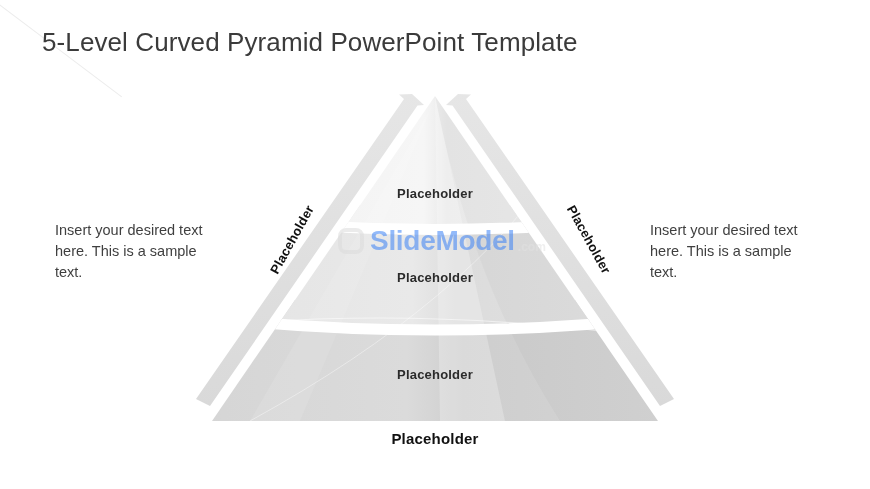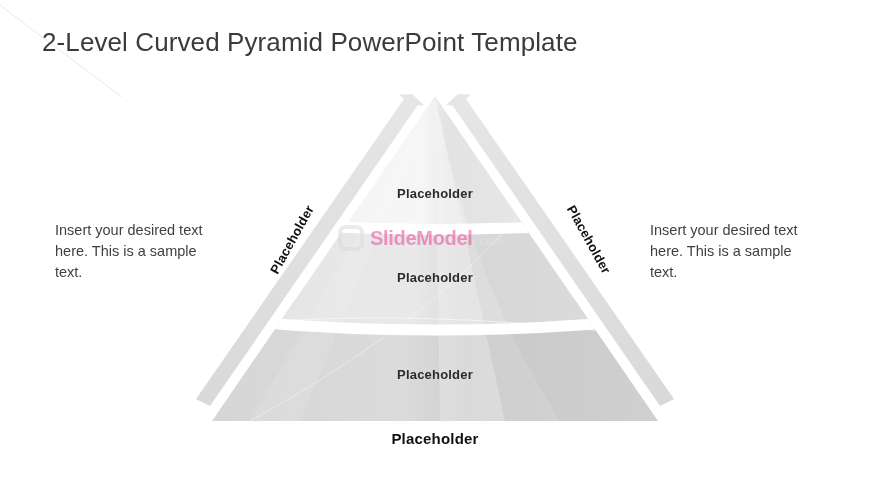--- a/index.html
+++ b/index.html
@@ -133,42 +133,42 @@
     opacity: 0.55;
   }
   #watermark-logo {
     width: 26px;
     height: 26px;
     border: 4px solid #dcdcdc;
     border-radius: 8px;
     box-sizing: border-box;
   }
   #watermark-text {
-    font-size: 20px;
-    font-weight: bold;
-    color: #ec4899;
+    font-size: 28px;
+    font-weight: bold;
+    color: #3b82f6;
     letter-spacing: -0.3px;
   }
   #watermark-tld {
     font-size: 12px;
     font-weight: bold;
     color: #e2e2e2;
     align-self: flex-end;
     margin-left: -3px;
     margin-bottom: 3px;
   }
 </style>
 </head>
 <body>
 
 <div id="slide">
 
   <div class="corner-line" id="corner-line-tl"></div>
 
-  <div id="slide-title">2-Level Curved Pyramid PowerPoint Template</div>
+  <div id="slide-title">5-Level Curved Pyramid PowerPoint Template</div>
 
   <svg id="pyramid-stage" viewBox="0 0 870 489" width="870" height="489" xmlns="http://www.w3.org/2000/svg">
     <defs>
       <linearGradient id="gradTier1" x1="0" y1="0" x2="1" y2="0">
         <stop offset="0%" stop-color="#efefef"></stop>
         <stop offset="48%" stop-color="#f6f6f6"></stop>
         <stop offset="52%" stop-color="#e9e9e9"></stop>
         <stop offset="100%" stop-color="#f2f2f2"></stop>
       </linearGradient>
       <linearGradient id="gradTier2" x1="0" y1="0" x2="1" y2="0">

